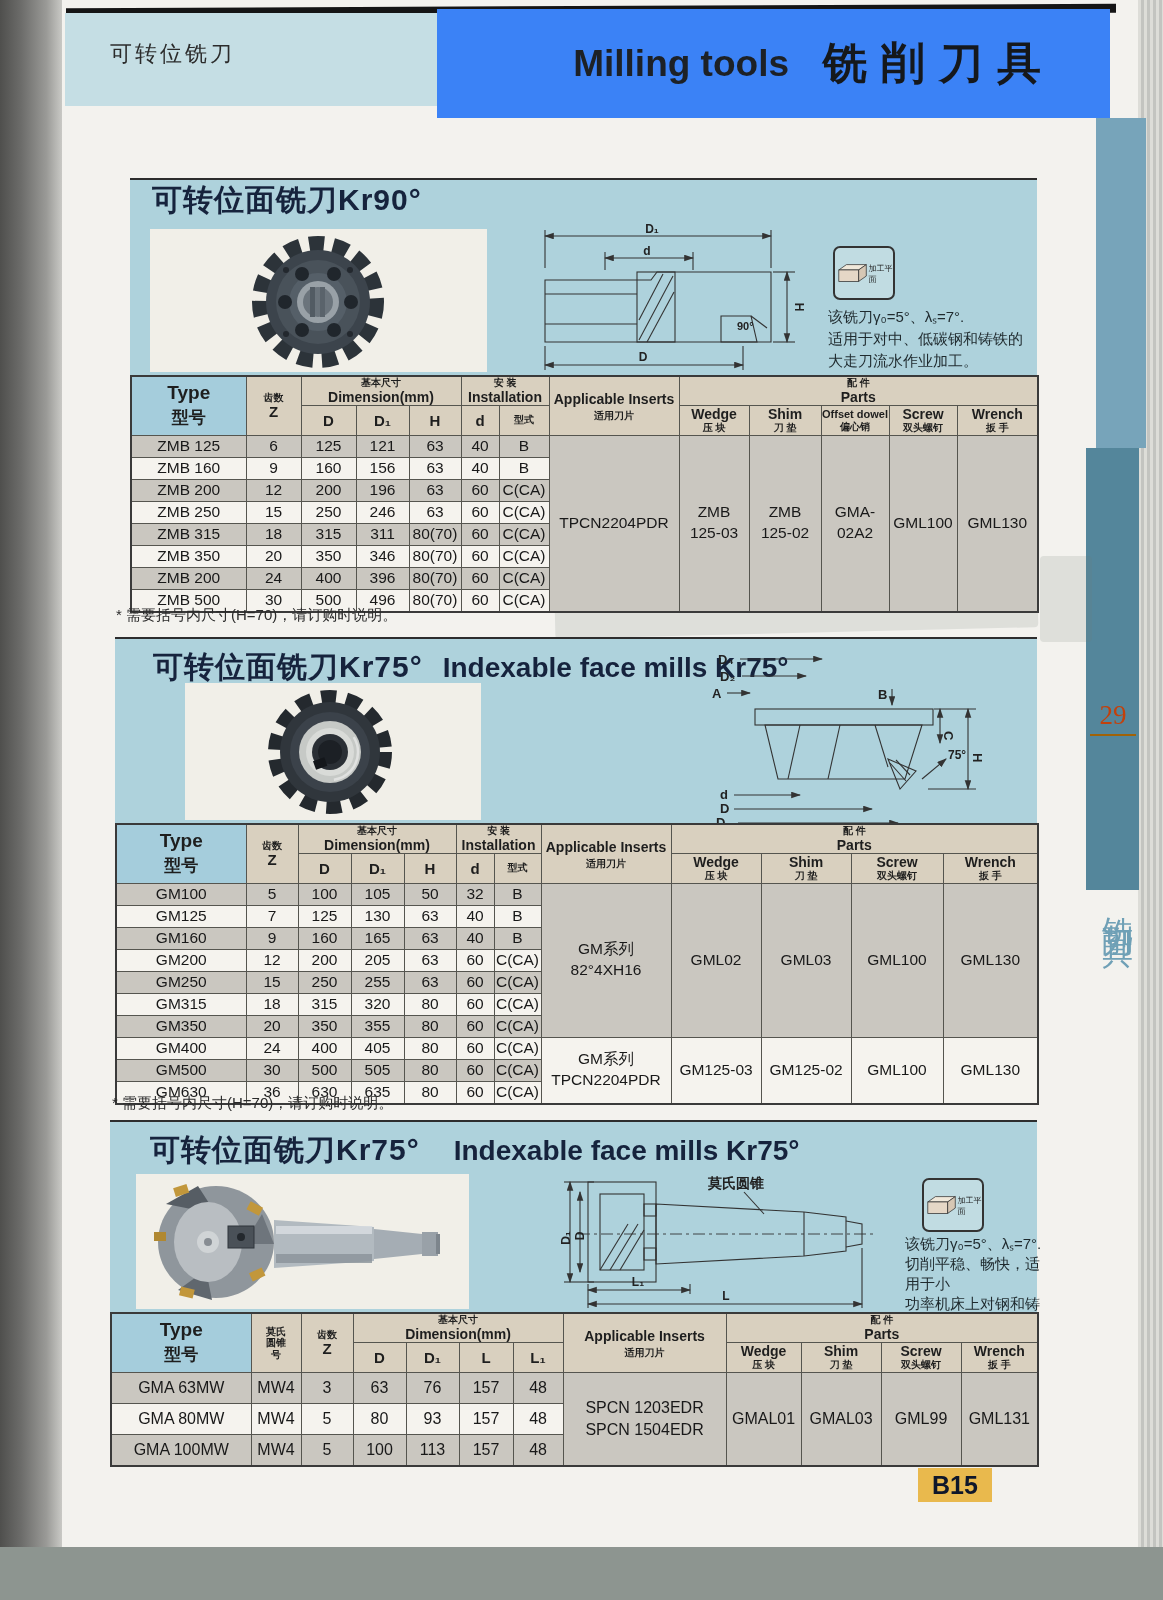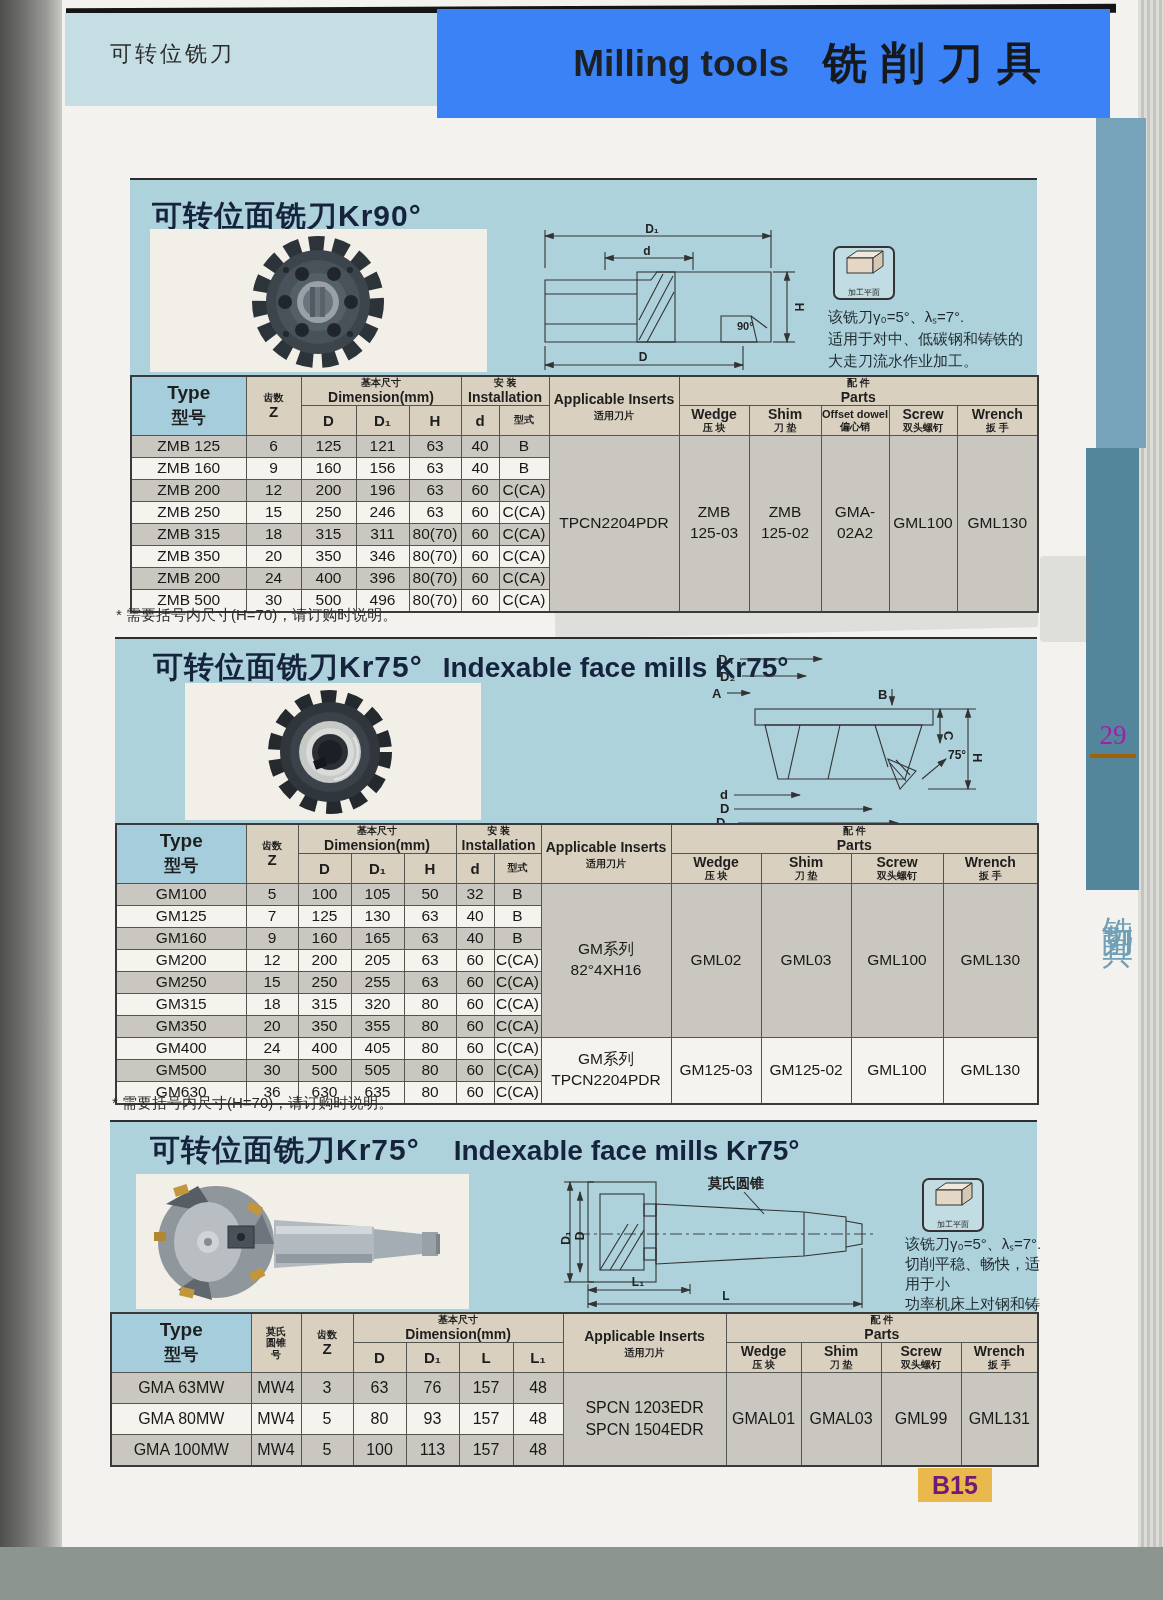--- a/index.html
+++ b/index.html
@@ -18,32 +18,32 @@
   .hdr-left{left:65px;top:13px;width:372px;height:93px;background:#c5dee4;padding:26px 0 0 45px;box-sizing:border-box;}
   .hdr-left .zh{font-size:22px;letter-spacing:3px;color:#2b2b2b;font-family:"Liberation Serif",serif;}
   .hdr-left .en{font-size:21px;font-weight:bold;color:#1f1f1f;margin-top:4px;}
   .hdr-right{left:437px;top:9px;width:673px;height:109px;background:#3b82f6;
     display:flex;align-items:center;justify-content:flex-end;padding-right:55px;box-sizing:border-box;gap:34px;}
   .hdr-right .en{font-size:37px;font-weight:bold;color:#1d2126;}
   .hdr-right .zh{font-size:44px;font-weight:bold;color:#15181c;letter-spacing:14px;font-family:"Liberation Serif",serif;}
   
   .col-blue{left:1096px;top:118px;width:50px;height:330px;background:#77a4ba;}
   .col-teal{left:1086px;top:448px;width:53px;height:442px;background:#54869b;}
-  .page-num{left:1090px;top:720px;width:46px;text-align:center;font-family:"Liberation Serif",serif;
-    font-size:27px;color:#a21caf;border-bottom:4px solid #a16207;padding-bottom:3px;}
+  .page-num{left:1090px;top:700px;width:46px;text-align:center;font-family:"Liberation Serif",serif;
+    font-size:27px;color:#c2410c;border-bottom:2px solid #a16207;padding-bottom:3px;}
   .side-vert{left:1094px;top:893px;width:44px;writing-mode:vertical-rl;text-orientation:upright;
     font-family:"Liberation Serif",serif;font-size:31px;letter-spacing:7px;color:#6fa0b6;text-align:left;}
   
   .panel{background:#aed2dc;border-top:2px solid #2d2d2d;}
   .sec-title{display:flex;gap:20px;align-items:baseline;color:#16233d;}
   .sec-title .zh{font-size:30px;font-weight:bold;letter-spacing:1px;}
   .sec-title .en{font-size:28px;font-weight:bold;}
   .photo{background:#f1efe8;}
   .mach-icon{width:58px;height:50px;border:2px solid #333;border-radius:7px;background:rgba(250,250,245,.25);
-    display:flex;flex-direction:column;align-items:center;justify-content:space-between;}
+    display:flex;flex-direction:row;align-items:center;justify-content:flex-start;}
   .mach-icon .lbl{font-size:8px;color:#222;margin-top:1px;}
   .note{font-size:15px;color:#1f2a2e;line-height:22px;}
   .footnote{font-size:15px;color:#2a2a2a;}
   
   .t-wrap table{width:100%;height:100%;border-collapse:collapse;table-layout:fixed;
     background:#c2410c;border:2px solid #3a3a3a;}
   .t-wrap th,.t-wrap td{border:1px solid #55554f;text-align:center;vertical-align:middle;
     overflow:hidden;padding:0;}
   .t-wrap thead th{background:#d9d0bf;color:#1e1e1e;}
   .t-wrap thead th.blue{background:#a5cddc;}
@@ -54,21 +54,21 @@
   .h-en.small{font-size:11px;}
   .h-sym{font-size:15px;font-weight:bold;}
   .t-wrap tbody td{font-size:15.5px;color:#191919;}
   .t-wrap tr.odd td{background:#cac7c0;}
   .t-wrap tr.even td{background:#f5f3ee;}
   .t-wrap td.merged{background:#f5f3ee;font-size:15.5px;line-height:1.35;}
   #t1 tbody td,#t2 tbody td{height:21px;}
   #t3 tbody td{height:30px;font-size:16px;}
   .b15{left:918px;top:1468px;width:74px;height:34px;background:#e9b94d;
     display:flex;align-items:center;justify-content:center;
-    font-size:25px;font-weight:bold;color:#701a75;}
+    font-size:25px;font-weight:bold;color:#0f172a;}
   svg text{font-family:"Liberation Sans",sans-serif;}
 </style>
 </head>
 <body>
 
 <div class="abs scan-left"></div>
 <div class="abs scan-bottom"></div>
 <div class="abs scan-right"></div>
 <div class="abs top-bar"></div>
 
@@ -83,21 +83,21 @@
 <div class="abs col-blue"></div>
 <div class="abs col-teal"></div>
 <div class="abs page-num">29</div>
 <div class="abs side-vert">铣削刀具</div>
 
 <div class="abs artifact" style="left:555px;top:601px;width:483px;height:32px;transform:rotate(-1.4deg);"></div>
 <div class="abs artifact" style="left:1040px;top:556px;width:52px;height:86px;"></div>
 <div class="abs artifact" style="left:118px;top:1165px;width:58px;height:42px;opacity:.7;"></div>
 
 <div class="abs panel" style="left:130px;top:178px;width:907px;height:197px;">
-  <div class="sec-title" style="margin:16px 0 0 22px;">
+  <div class="sec-title" style="margin:0 0 0 22px;">
     <span class="zh">可转位面铣刀Kr90°</span>
   </div>
 
   <div class="abs photo" style="left:20px;top:49px;width:337px;height:143px;">
     <svg width="337" height="143" viewBox="0 0 337 143">
       <circle cx="168" cy="73" r="58" fill="none" stroke="#2c3339" stroke-width="16" stroke-dasharray="15 9"></circle>
       <circle cx="168" cy="73" r="52" fill="#3c444c"></circle>
       <circle cx="168" cy="73" r="42" fill="#49525a"></circle>
       <circle cx="168" cy="73" r="29" fill="#555f68"></circle>
       <circle cx="168" cy="73" r="21" fill="#99a1a7"></circle>

